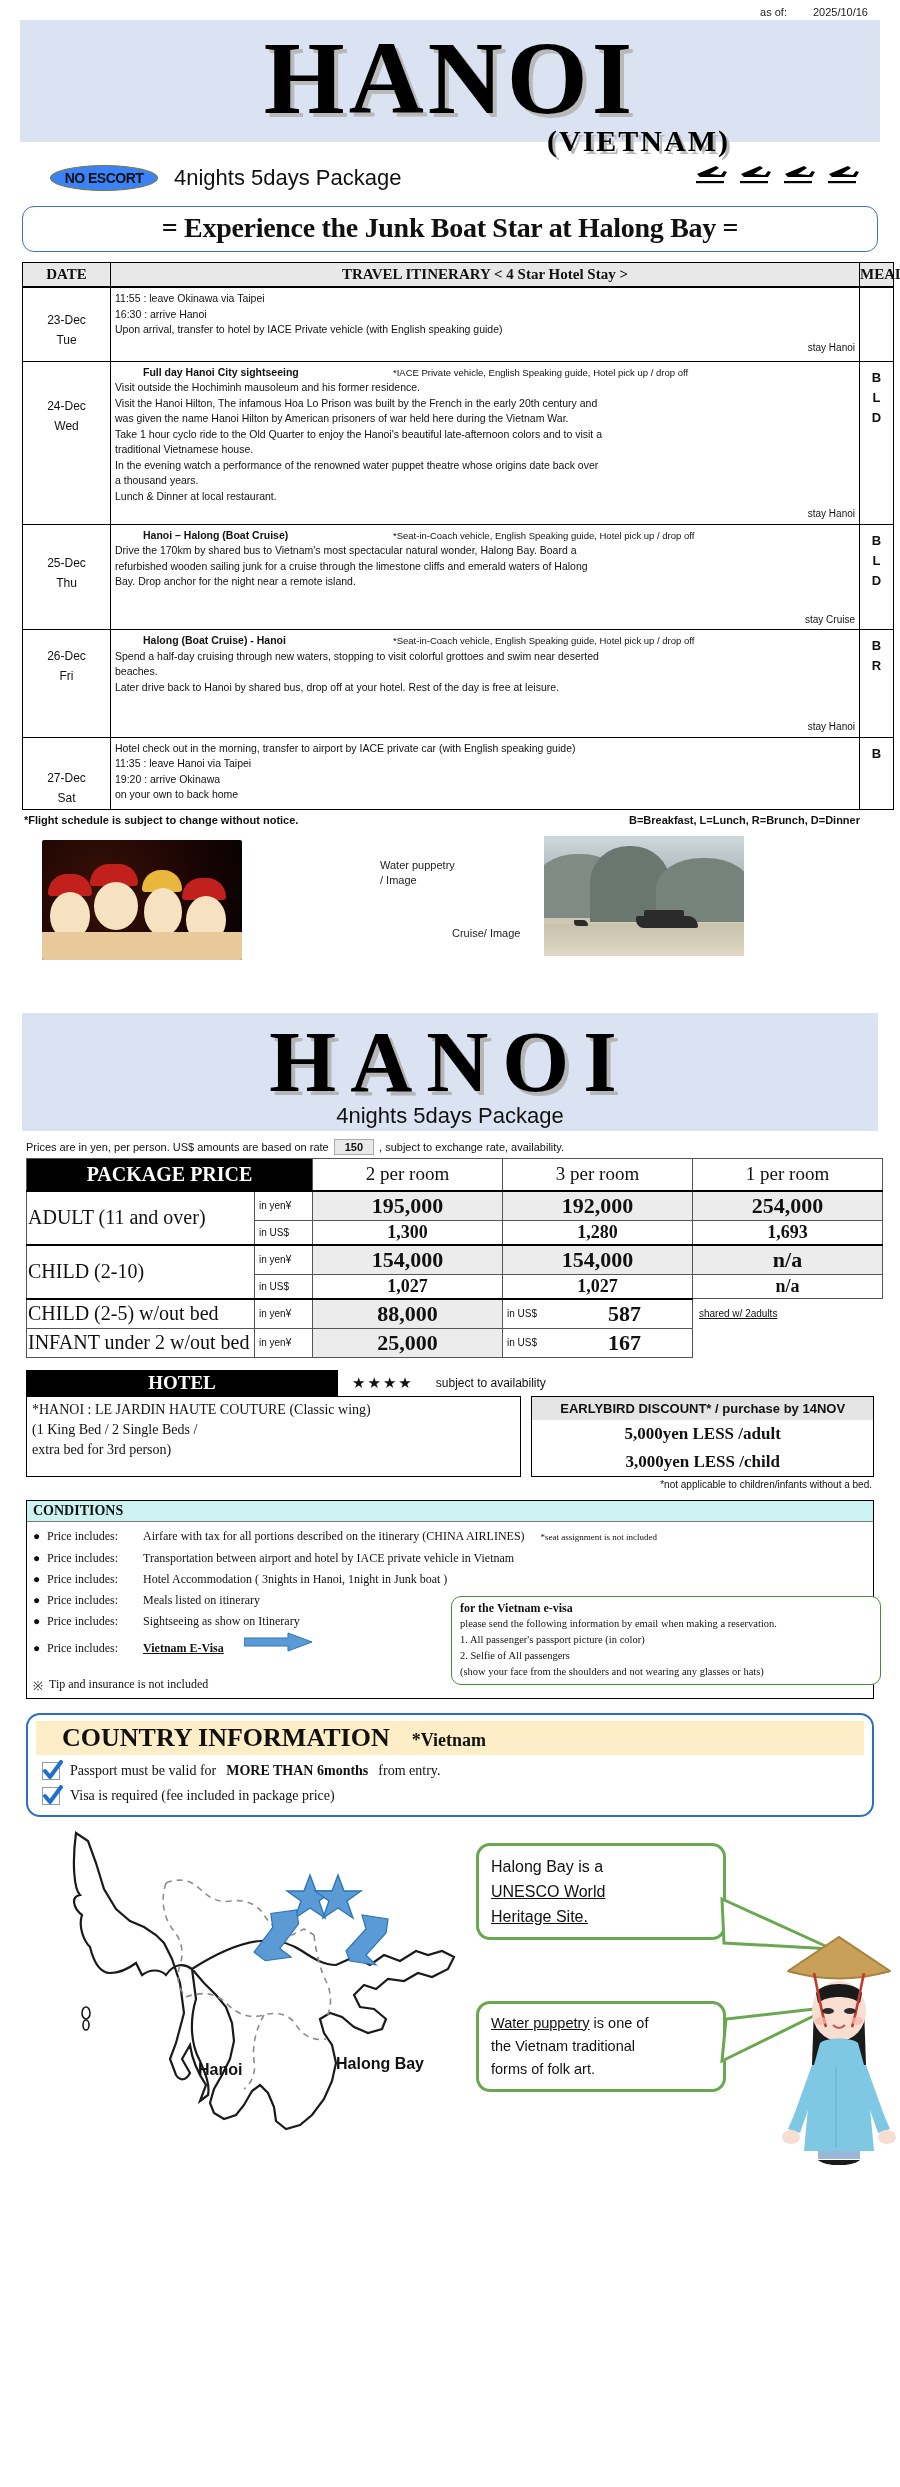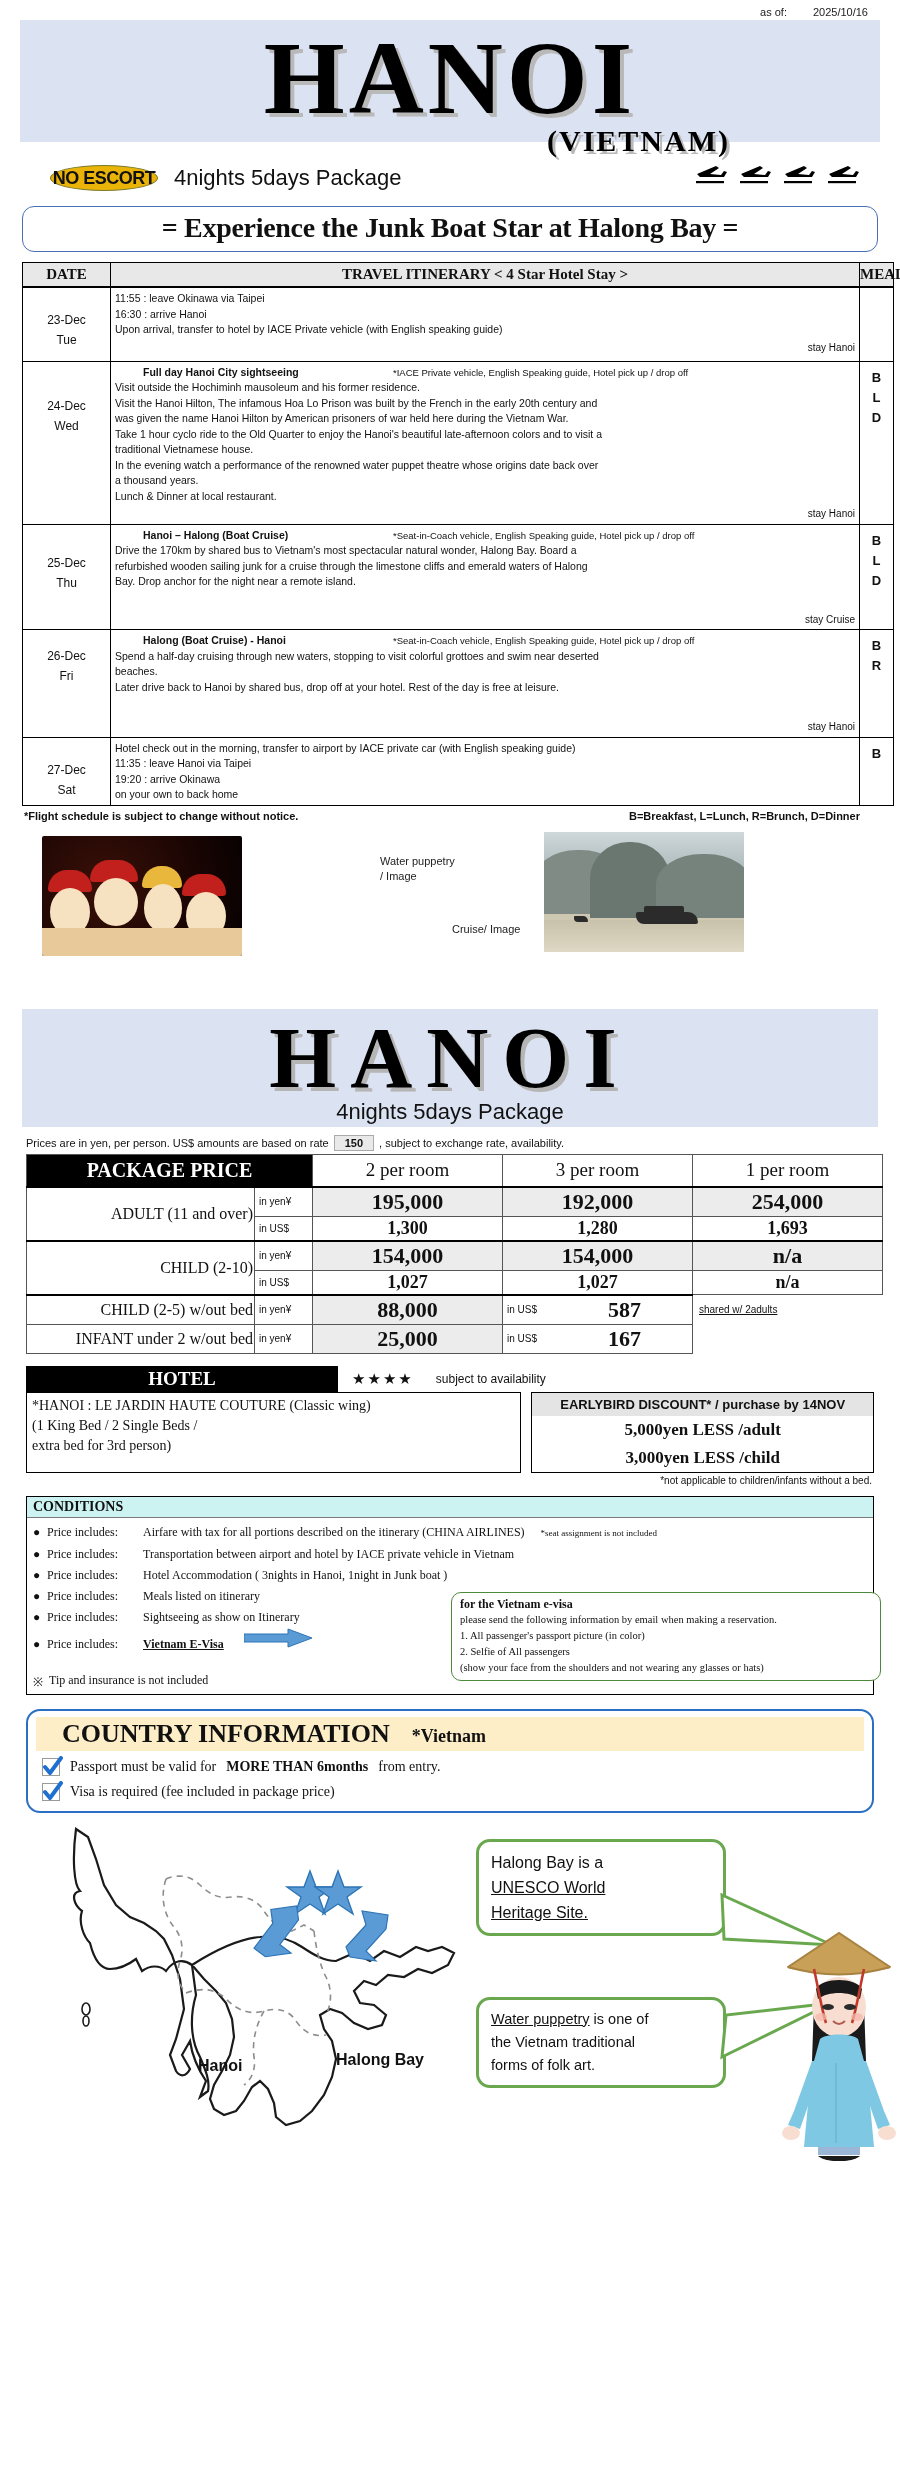--- a/index.html
+++ b/index.html
@@ -30,22 +30,22 @@
   }
   .vietnam {
     position:absolute; right:150px; bottom:-16px;
     font-family:"Liberation Serif", serif; font-weight:bold;
     font-size:30px; letter-spacing:2px; color:#000;
     text-shadow: 3px 3px 0 #b9b9b9;
   }
   .sub-row { display:flex; align-items:center; gap:16px; margin:18px 6px 0 6px; position:relative; height:36px;}
   .no-escort {
     width:108px; height:26px; border:1.4px solid #7a7a2a; border-radius:50%;
-    background:#eab308; display:flex; align-items:center; justify-content:center;
-    font-weight:bold; font-size:18px; font-family:"Liberation Sans", sans-serif;
+    background:#3b82f6; display:flex; align-items:center; justify-content:center;
+    font-weight:bold; font-size:14px; font-family:"Liberation Sans", sans-serif;
     letter-spacing:-0.5px; margin-left:30px;
   }
   .pkg-line { font-size:22px; letter-spacing:0px; }
   .planes { position:absolute; right:20px; top:2px; display:flex; gap:10px; }
   .plane { width:34px; height:24px; position:relative; }
   .plane svg { display:block; }
 
   
   .exp-bar {
     margin:10px 8px 0 8px; border:1.4px solid #4a6fb5; border-radius:12px;
@@ -107,21 +107,21 @@
 
   
   .price-note { font-size:11px; margin:8px 12px 3px 12px; display:flex; align-items:center; gap:5px; }
   .rate-box { background:#e9e9e9; border:1px solid #aaa; font-weight:bold; font-size:11px;
               padding:1px 10px; display:inline-block; }
   table.price { border-collapse:collapse; margin:0 12px; table-layout:fixed; width:856px; }
   table.price td, table.price th { border:1px solid #555; }
   .pp-head { background:#000; color:#fff; font-weight:bold; font-size:20px;
              font-family:"Liberation Serif", serif; text-align:center; padding:4px 0; }
   .hcol { text-align:center; font-size:19px; padding:4px 0; font-family:"Liberation Serif", serif; }
-  .rowlabel { text-align:right; font-size:16px; font-family:"Liberation Serif", serif; }
+  .rowlabel { text-align:left; font-size:20px; font-family:"Liberation Serif", serif; }
   .unit { font-size:10px; padding:1px 4px; width:54px; white-space:nowrap; }
   .amt { text-align:center; font-weight:bold; font-size:22px; font-family:"Liberation Serif", serif; padding:1px 0; }
   .amt.sm { font-size:18px;margin-top:8px; }
   .sh-yen { background:#ececec; }
   .shared { font-size:10px; text-decoration:underline; padding-left:6px; }
   .noborder { border:none !important; }
   tr.thickline td { border-top:2px solid #000; }
 
   
   .hotel-head { display:flex; align-items:center; margin:12px 12px 0 12px; }
@@ -321,21 +321,21 @@
           <div>Later drive back to Hanoi by shared bus, drop off at your hotel. Rest of the day is free at leisure.</div>
           <div class="stay" style="margin-top:24px">stay Hanoi</div>
         </td>
         <td class="meal-cell">
           <div>B</div>
             <div>R</div>
         </td>
       </tr>
 
       <tr>
-        <td class="date-cell" style="padding-top:22px">
+        <td class="date-cell" style="padding-top:30px">
           <div>27-Dec</div>
           <div>Sat</div>
         </td>
         <td class="body-cell" style="height:64px">
           <div>Hotel check out in the morning, transfer to airport by IACE private car (with English speaking guide)</div>
           <div>11:35 : leave Hanoi via Taipei</div>
           <div>19:20 : arrive Okinawa</div>
           <div>on your own to back home</div>
         </td>
         <td class="meal-cell">B</td>

